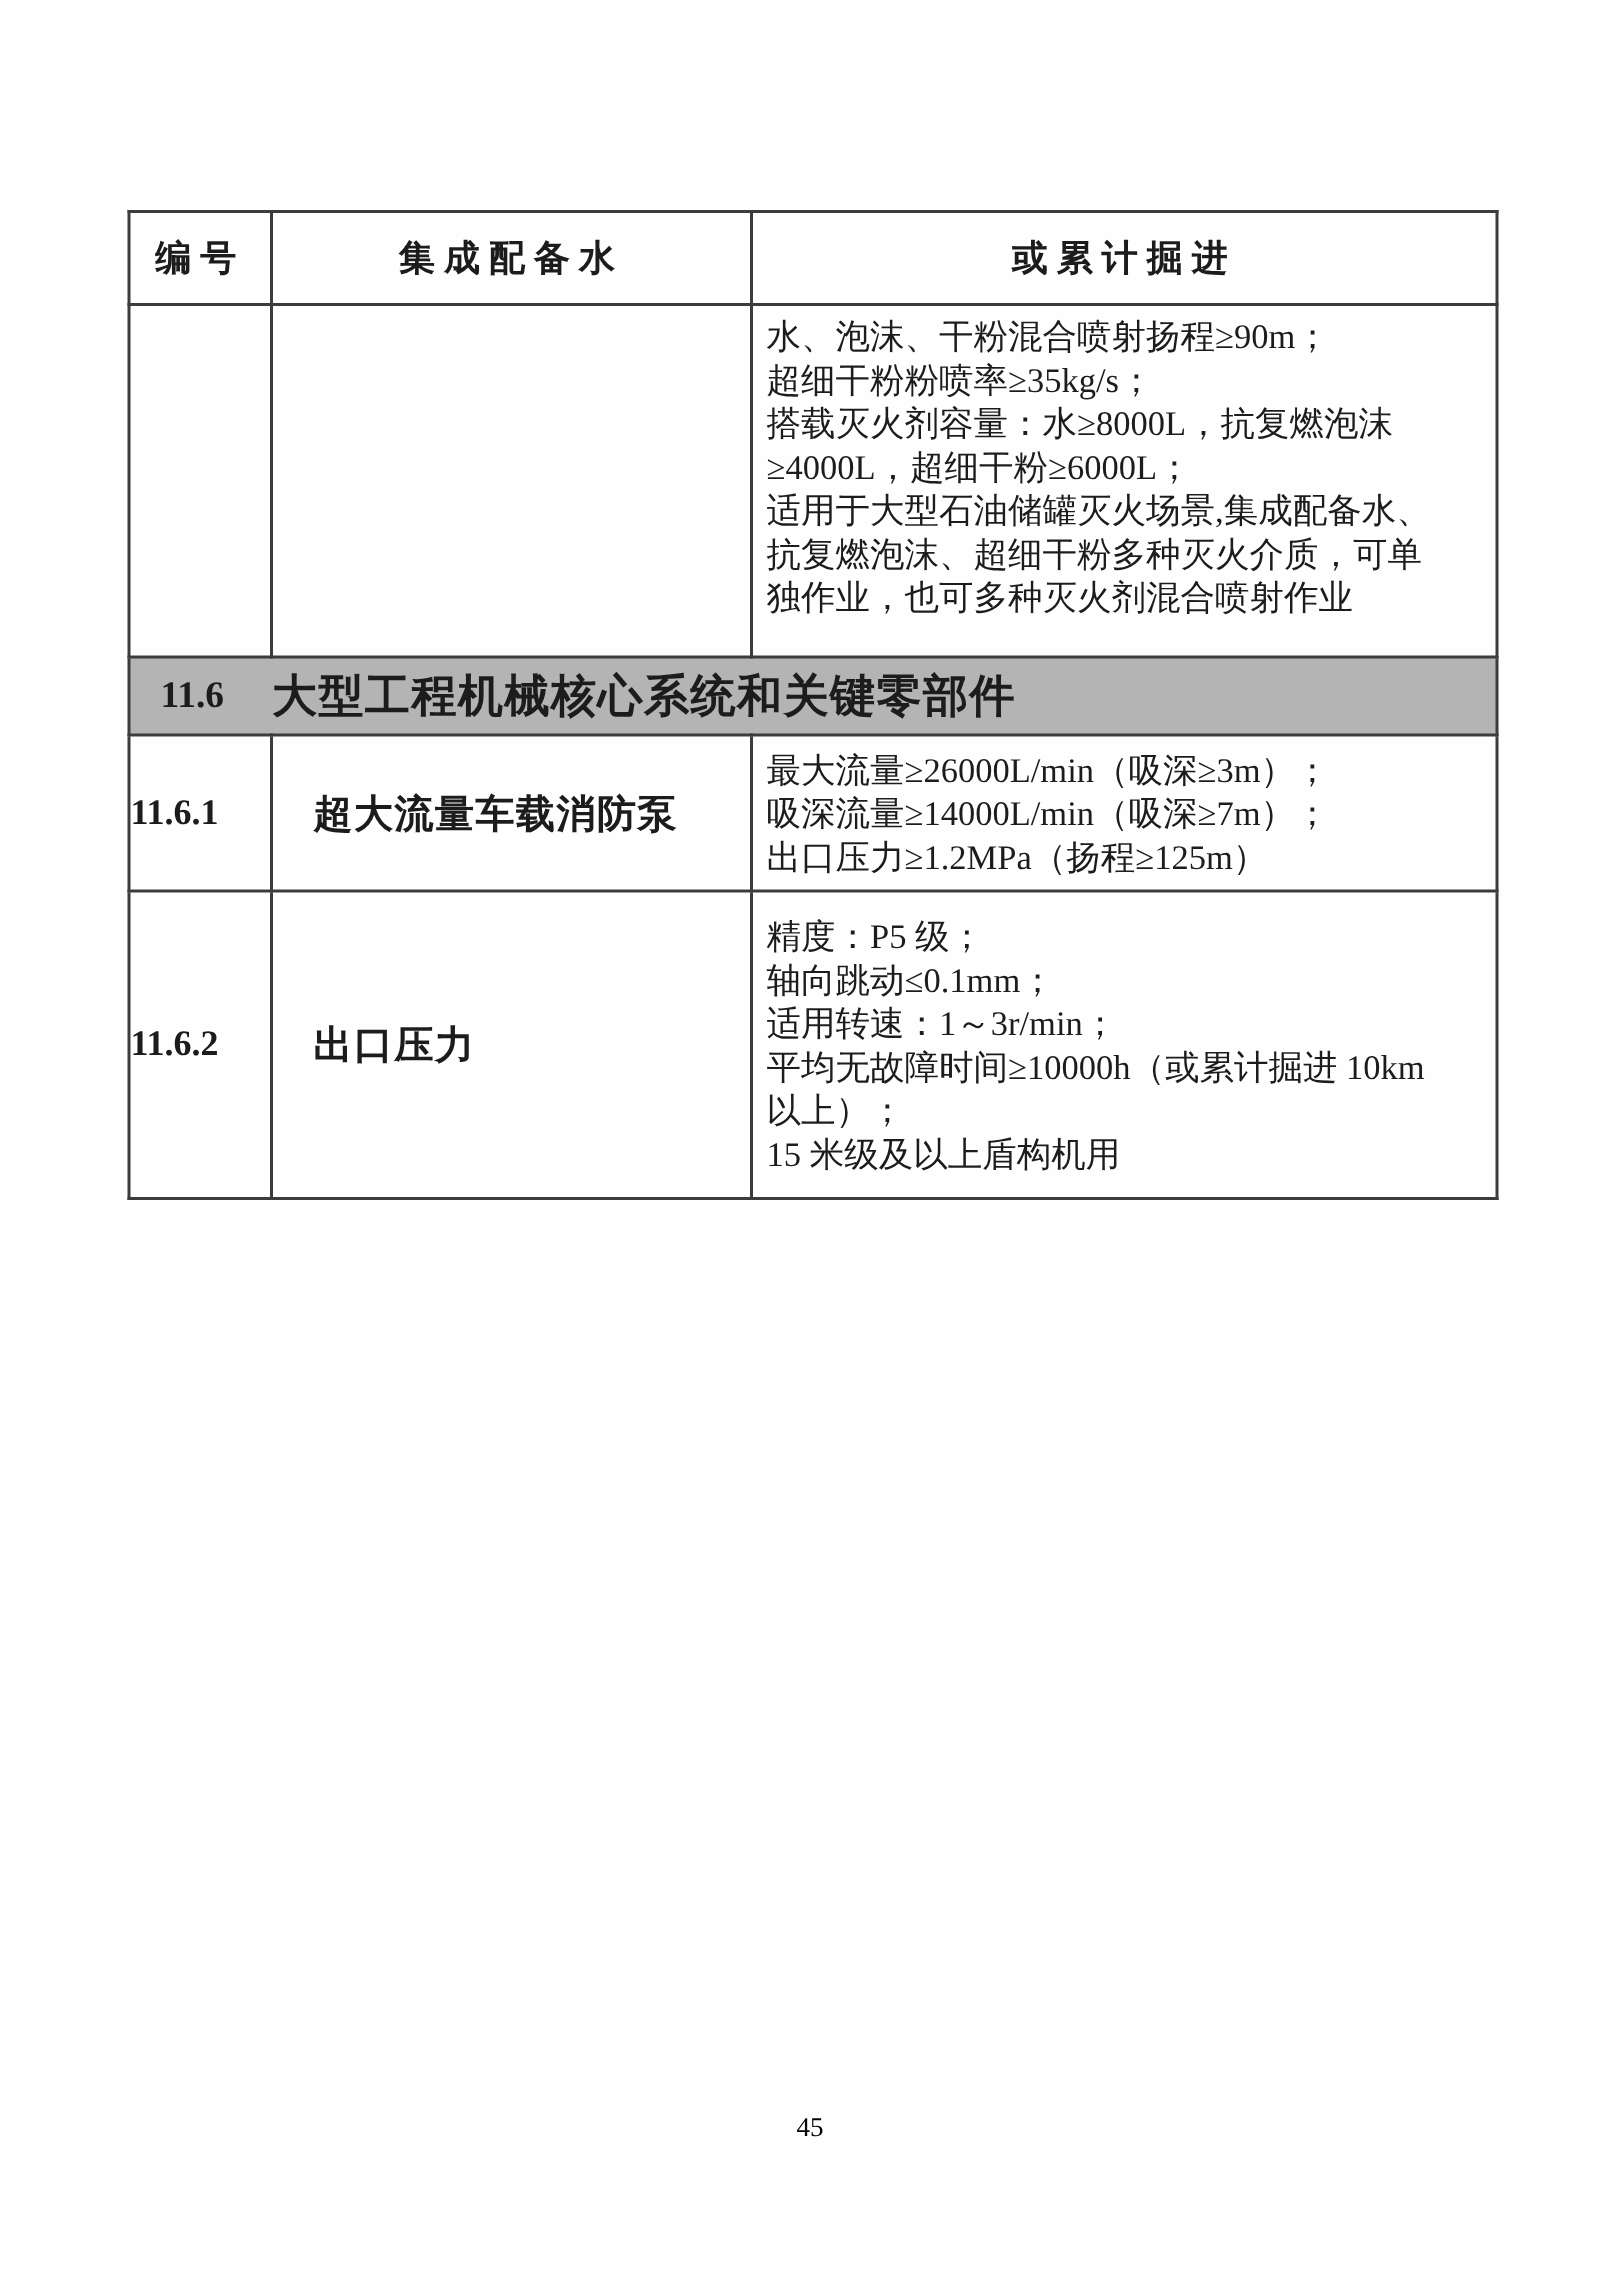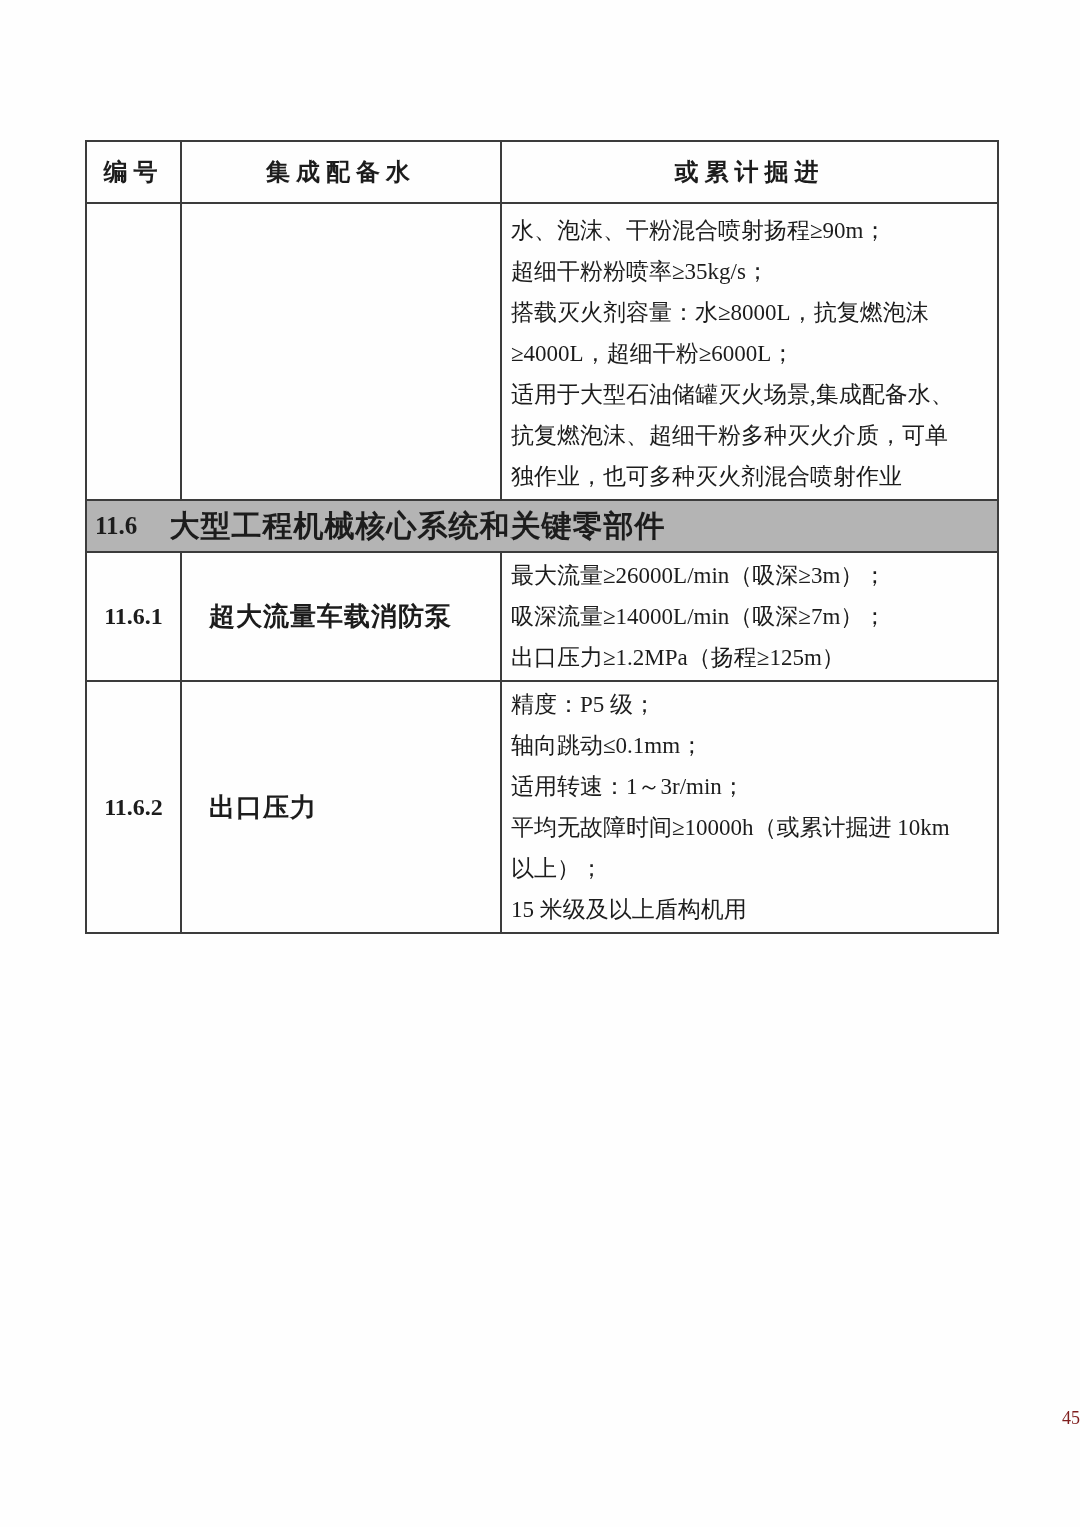--- a/index.html
+++ b/index.html
@@ -29,69 +29,69 @@
     vertical-align: middle;
   }
   th.h-cell {
     height: 62px;
     font-size: 24px;
     font-weight: bold;
     text-align: center;
     letter-spacing: 6px;
   }
   td.num-cell {
-    text-align: center;
+    text-align: left;
     font-weight: bold;
     font-size: 24px;
   }
   td.name-cell {
     font-weight: bold;
     font-size: 26px;
     padding-left: 27px;
     letter-spacing: 1px;
   }
   td.specs-cell {
     font-size: 23px;
-    line-height: 41px;
+    line-height: 29px;
     padding: 2px 4px 2px 9px;
     white-space: pre-line;
     margin-left: 13px;
   }
   tr.cont-row { height: 235px; }
   tr.cont-row td.specs-cell { vertical-align: top; padding-top: 6px; }
   tr.row-1 { height: 104px; }
   tr.row-2 { height: 205px; }
   tr.section-row { height: 52px; }
   td.section-cell {
     background: #b4b4b4;
     font-weight: bold;
     font-size: 25px;
-    padding-left: 8px;
+    padding-left: 20px;
   }
   .section-inner {
     display: flex;
     align-items: center;
   }
   .section-number {
     font-family: "Liberation Serif", "DejaVu Serif", serif;
     margin-right: 32px;
   }
   .section-title {
     font-family: "Liberation Sans", "DejaVu Sans", sans-serif;
     letter-spacing: 1px;
     font-size: 30px;
   }
   .page-number {
     position: absolute;
     top: 1408px;
     left: 0;
     width: 100%;
-    text-align: right;
+    text-align: center;
     font-size: 18px;
-    color: #7f1d1d;
+    color: #000000;
   }
 </style>
 </head>
 <body>
 
 <div class="page">
 
   <table class="spec-table">
     <colgroup>
       <col style="width:95px">

